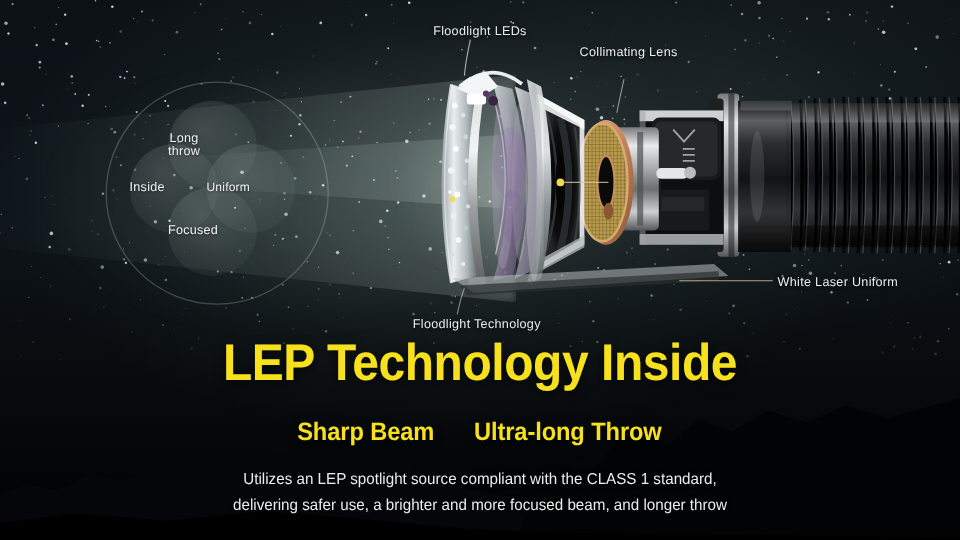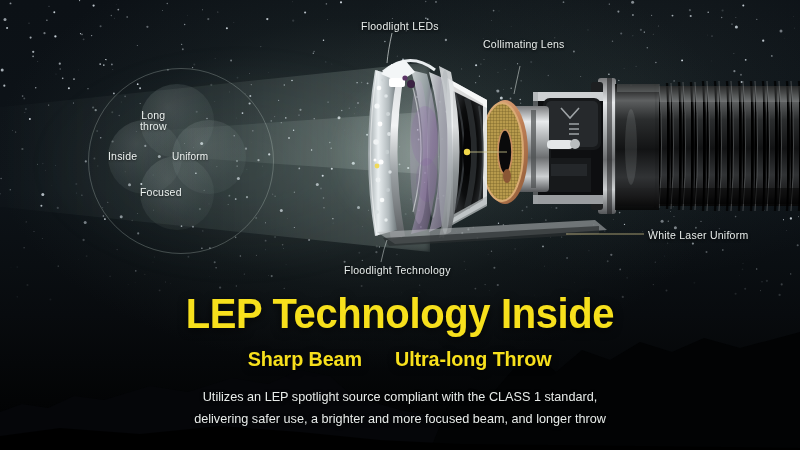--- a/index.html
+++ b/index.html
@@ -72,27 +72,27 @@
   .lbl{position:absolute;color:#e9eeec;font-size:10.5px;letter-spacing:.25px;
        text-shadow:0 1px 3px rgba(0,0,0,.85);white-space:nowrap;}
   .lbl-leds   {left:361px;top:20px;}
   .lbl-coll   {left:483px;top:38px;}
   .lbl-emit   {left:648px;top:229px;}
   .lbl-refl   {left:344px;top:264px;}
 
   .lead{position:absolute;pointer-events:none;}
 
   
-  .copy{position:absolute;left:0;top:292px;width:800px;text-align:center;}
+  .copy{position:absolute;left:0;top:282px;width:800px;text-align:center;}
   .h1{font-size:43px;font-weight:bold;color:#f7e01c;letter-spacing:-.4px;
       line-height:1;margin:0;
       text-shadow:0 2px 10px rgba(0,0,0,.75);
       font-family:"Liberation Sans", sans-serif;
       transform:scaleX(.93);}
-  .subs{margin-top:12px;display:flex;justify-content:center;gap:25px;}
+  .subs{margin-top:24px;display:flex;justify-content:center;gap:25px;}
   .h2{font-size:21px;font-weight:bold;color:#f7e01c;letter-spacing:-.1px;
       text-shadow:0 2px 8px rgba(0,0,0,.75);transform:scaleX(.94);}
   .body{margin-top:15px;color:#e8ecea;font-size:13.2px;line-height:1.65;
         text-shadow:0 1px 4px rgba(0,0,0,.8);transform:scaleX(.96);}
 </style>
 </head>
 <body>
 
 <div id="stage">
 

